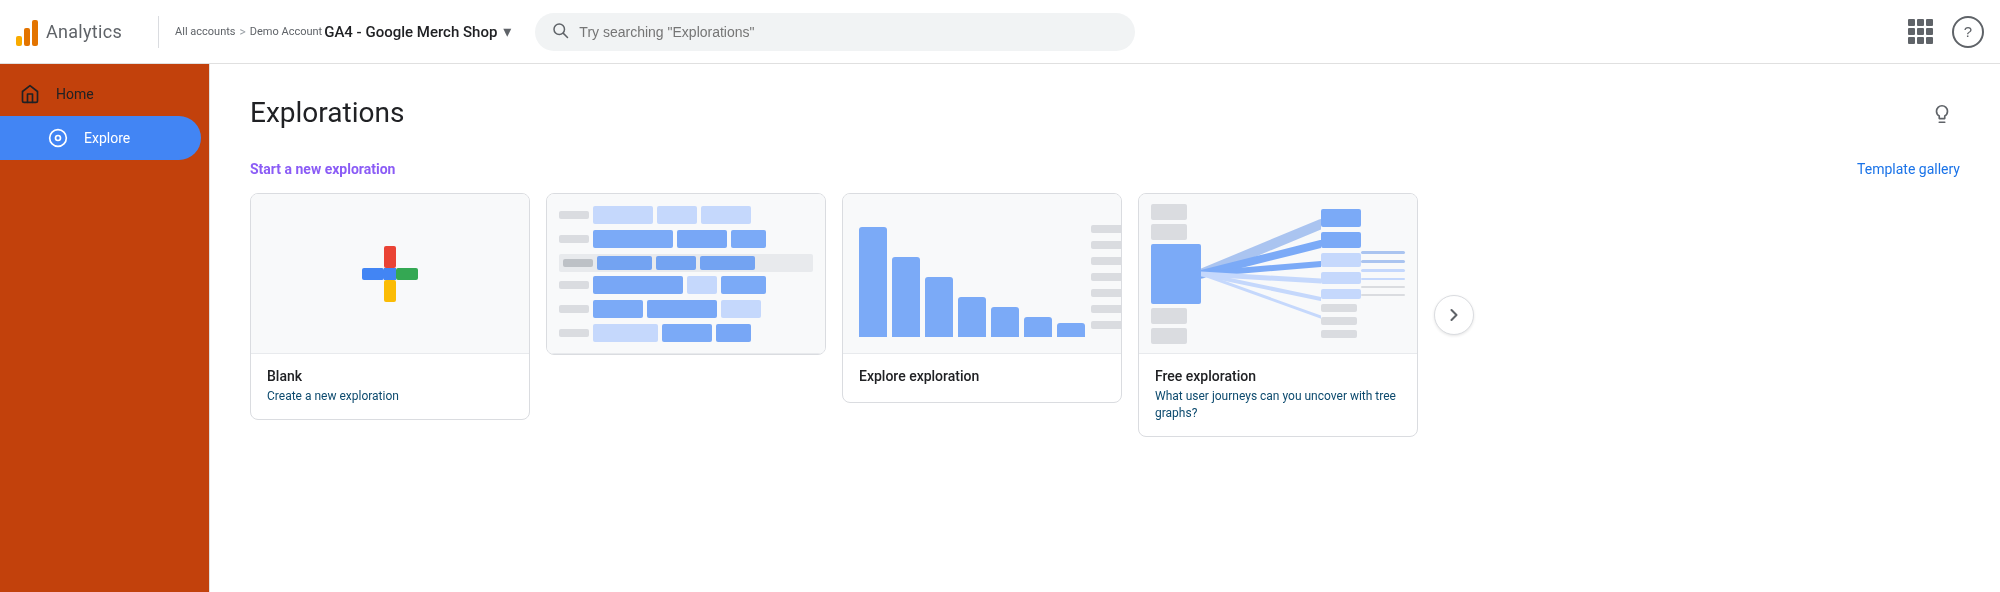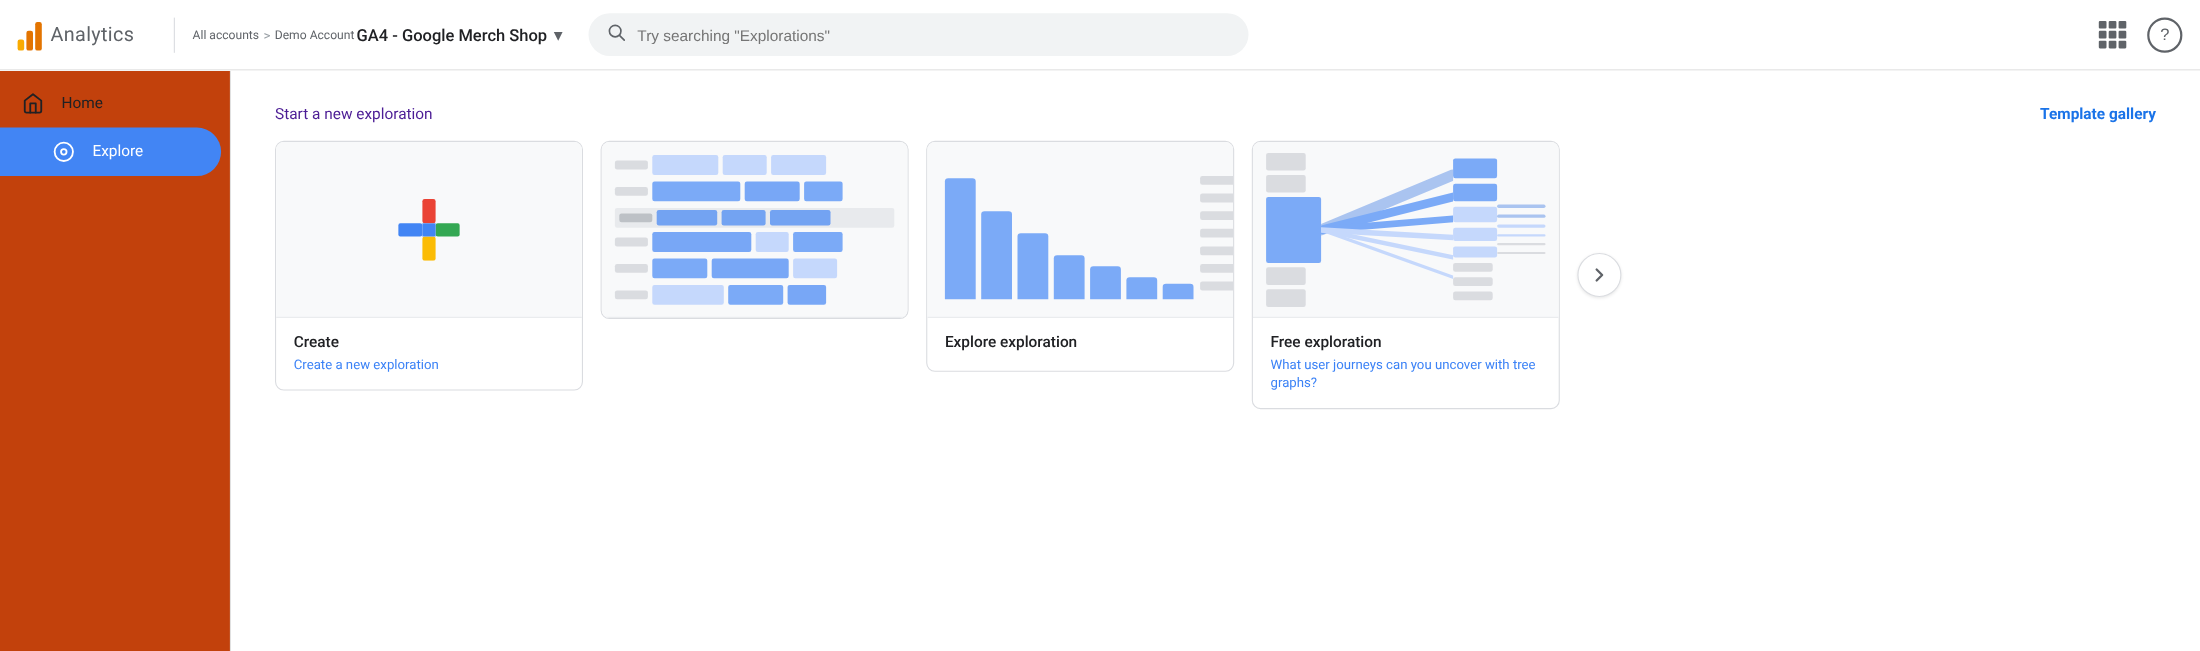--- a/index.html
+++ b/index.html
@@ -219,27 +219,27 @@
     }
 
     .section-header {
       display: flex;
       align-items: center;
       justify-content: space-between;
       margin-bottom: 16px;
     }
     .section-title {
       font-size: 14px;
-      color: #4c1d95;
-      font-weight: 400;
+      color: #8b5cf6;
+      font-weight: 700;
     }
     .template-gallery-link {
       color: #1a73e8;
       font-size: 14px;
-      font-weight: 700;
+      font-weight: 400;
       cursor: pointer;
       text-decoration: none;
     }
 
     .cards-row {
       display: flex;
       gap: 16px;
       align-items: flex-start;
     }
     .card {
@@ -266,21 +266,21 @@
       padding: 14px 16px;
     }
     .card-name {
       font-size: 14px;
       font-weight: 500;
       color: #202124;
       margin-bottom: 4px;
     }
     .card-desc {
       font-size: 12px;
-      color: #3b82f6;
+      color: #0c4a6e;
       line-height: 1.4;
     }
     
 
     
     .freeform-visual {
       padding: 12px;
       width: 100%;
       height: 100%;
     }
@@ -418,20 +418,29 @@
           <circle cx="12" cy="12" r="10"></circle>
           <circle cx="12" cy="12" r="3"></circle>
         </svg>
       </span>
       <span>Explore</span>
     </div>
 
   </nav>
 
   <main class="main">
+    <div class="main-header">
+      <h1 class="page-title">Explorations</h1>
+      <button class="lightbulb-btn" title="Insights">
+        <svg width="22" height="22" viewBox="0 0 24 24" fill="none" stroke="#5f6368" stroke-width="1.8" stroke-linecap="round" stroke-linejoin="round">
+          <path d="M9 21h6"></path>
+          <path d="M12 3a6 6 0 0 1 6 6c0 2.22-1.2 4.16-3 5.2V17H9v-2.8C7.2 13.16 6 11.22 6 9a6 6 0 0 1 6-6z"></path>
+        </svg>
+      </button>
+    </div>
 
     <div class="section-header">
       <span class="section-title">Start a new exploration</span>
       <a class="template-gallery-link" href="#">Template gallery</a>
     </div>
 
     <div class="cards-row">
 
       <div class="card">
         <div class="card-visual">
@@ -442,21 +451,21 @@
             <rect x="34" y="22" width="22" height="12" rx="2" fill="#34A853"></rect>
 
             <rect x="22" y="0" width="12" height="22" rx="2" fill="#EA4335"></rect>
 
             <rect x="22" y="34" width="12" height="22" rx="2" fill="#FBBC05"></rect>
 
             <rect x="22" y="22" width="12" height="12" fill="#4285F4"></rect>
           </svg>
         </div>
         <div class="card-info">
-          <div class="card-name">Create</div>
+          <div class="card-name">Blank</div>
           <div class="card-desc">Create a new exploration</div>
         </div>
       </div>
 
       <div class="card">
         <div class="card-visual">
           <div class="freeform-visual">
 
             <div class="ff-row">
               <div class="ff-label"></div>

